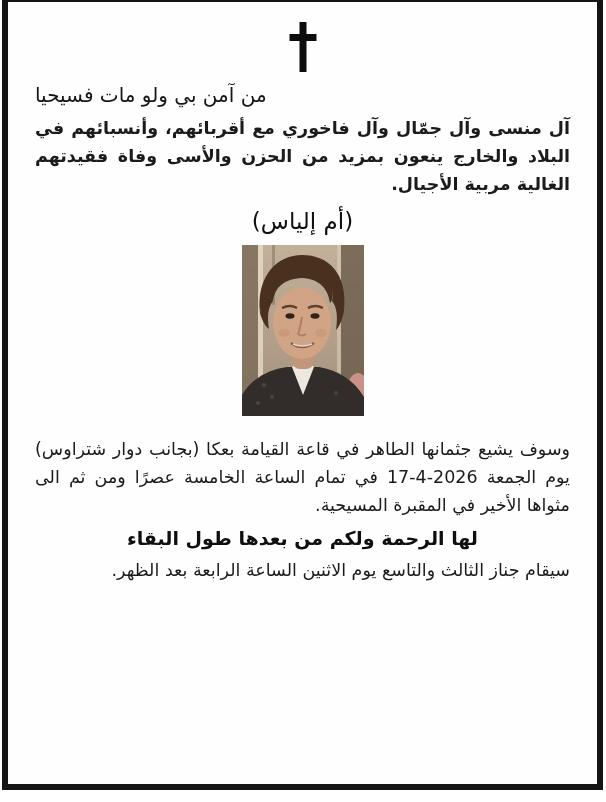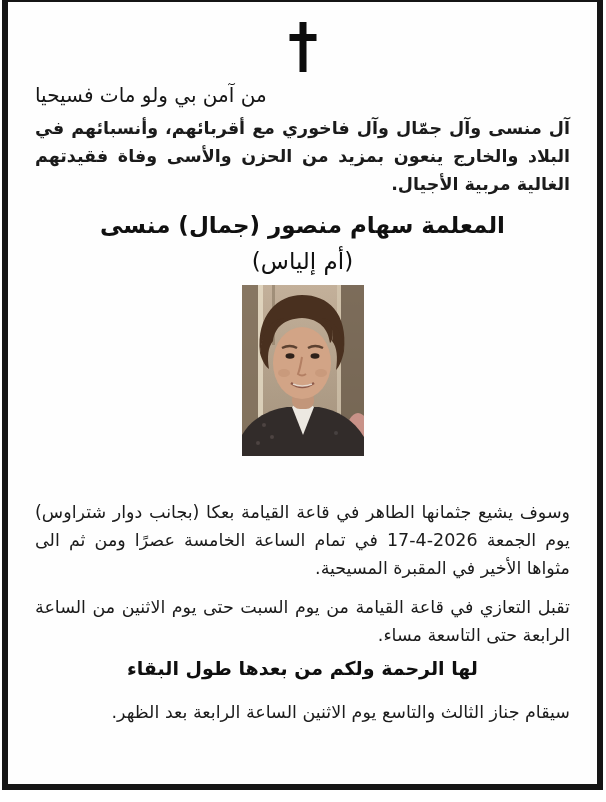--- a/index.html
+++ b/index.html
@@ -91,33 +91,33 @@
     font-size: 23px;
     margin-top: 10px;
     color: #101010;
   }
   .photo {
     display: block;
     margin: 11px auto 0 auto;
     width: 122px;
     height: 171px;
   }
-  .para-funeral { margin-top: 42px; }
+  .para-funeral { margin-top: 19px; }
   .para-condolence { margin-top: 11px; }
   .blessing {
     text-align: center;
     font-weight: bold;
     font-size: 19px;
     margin-top: 12px;
     color: #0f0f0f;
   }
   .blessing-2 { margin-top: 8px; }
   .memorial {
     font-size: 17.5px;
-    margin-top: 23px;
+    margin-top: 11px;
     text-align: right;
     color: #1b1b1b;
   }
 </style>
 </head>
 <body>
 
 <div class="frame">
   <div class="content">
 
@@ -125,21 +125,20 @@
       <div class="cross">
         <div class="v"></div>
         <div class="h"></div>
       </div>
     </div>
 
     <div class="verse">من آمن بي ولو مات فسيحيا</div>
 
     <div class="para para-announce">آل منسى وآل جمّال وآل فاخوري مع أقربائهم، وأنسبائهم  في البلاد والخارج ينعون بمزيد من الحزن والأسى وفاة فقيدتهم الغالية مربية الأجيال.</div>
 
-    <div class="name">المعلمة سهام منصور (جمال) منسى</div>
     <div class="kunya">(أم إلياس)</div>
 
     <svg class="photo" viewBox="0 0 122 171" xmlns="http://www.w3.org/2000/svg">
       <defs>
         <linearGradient id="bg" x1="0" y1="0" x2="0" y2="1">
           <stop offset="0" stop-color="#c3b09a"></stop>
           <stop offset="1" stop-color="#a2917b"></stop>
         </linearGradient>
       </defs>
 
@@ -179,20 +178,19 @@
       <ellipse cx="79" cy="88" rx="6" ry="4" fill="#c08f72" opacity="0.5"></ellipse>
 
       <circle cx="22" cy="140" r="2" fill="#4d4442"></circle>
       <circle cx="30" cy="152" r="2" fill="#4d4442"></circle>
       <circle cx="16" cy="158" r="2" fill="#4d4442"></circle>
       <circle cx="94" cy="148" r="2" fill="#474140"></circle>
     </svg>
 
     <div class="para para-funeral">وسوف يشيع جثمانها الطاهر في قاعة القيامة بعكا (بجانب دوار شتراوس) يوم الجمعة 2026-4-17 في تمام الساعة الخامسة عصرًا ومن ثم الى مثواها الأخير في المقبرة المسيحية.</div>
 
-    <div class="para para-condolence">تقبل التعازي في قاعة القيامة من يوم السبت حتى يوم الاثنين من الساعة الرابعة حتى التاسعة مساء.</div>
 
     <div class="blessing blessing-2">لها الرحمة ولكم من بعدها طول البقاء</div>
 
     <div class="memorial">سيقام جناز الثالث والتاسع يوم الاثنين الساعة الرابعة بعد الظهر.</div>
 
   </div>
 </div>
 
 </body></html>

